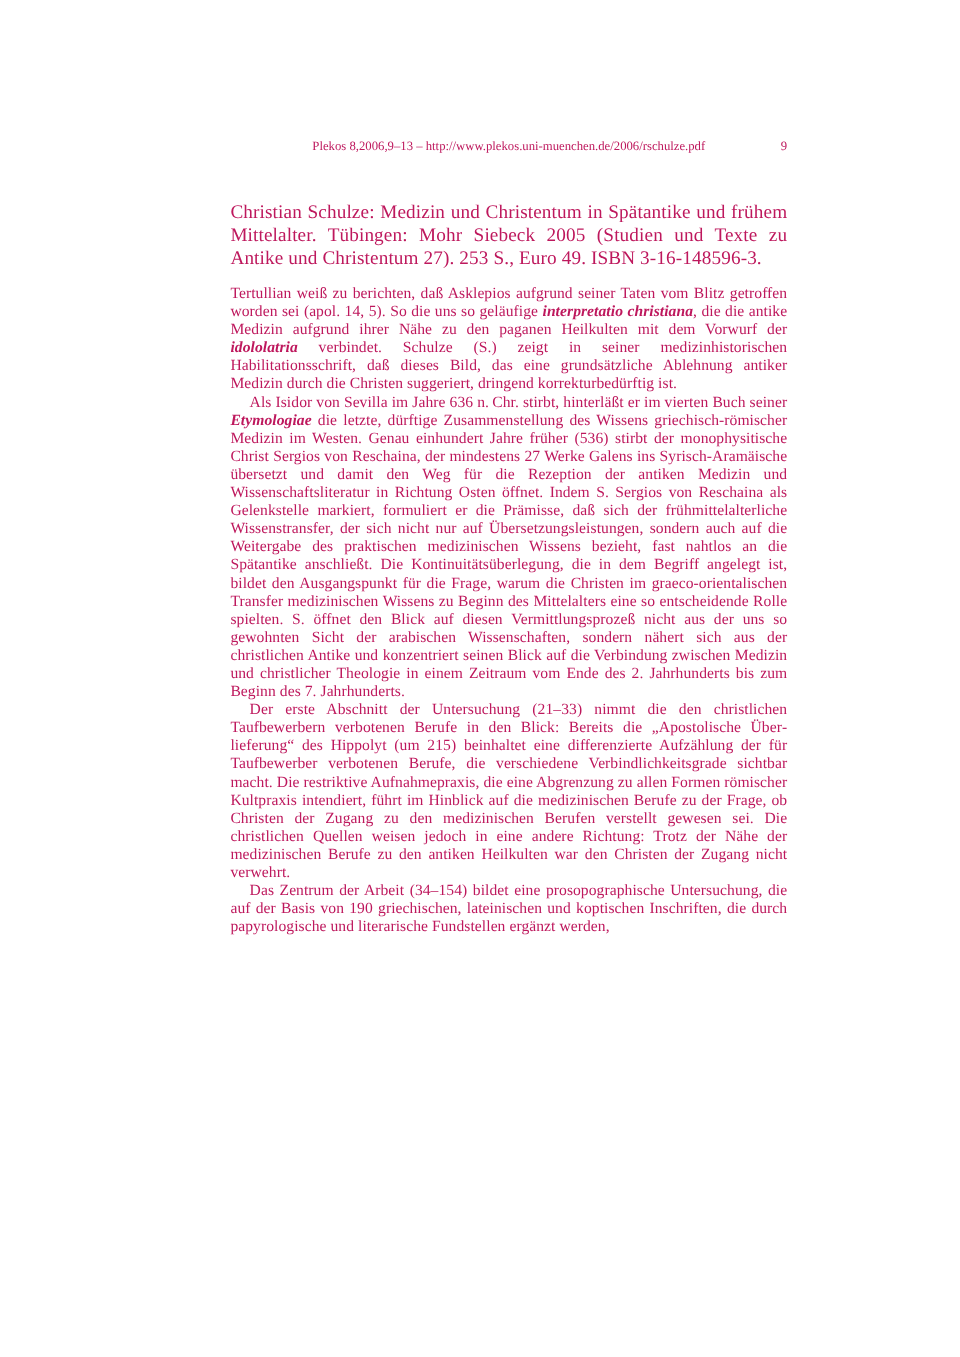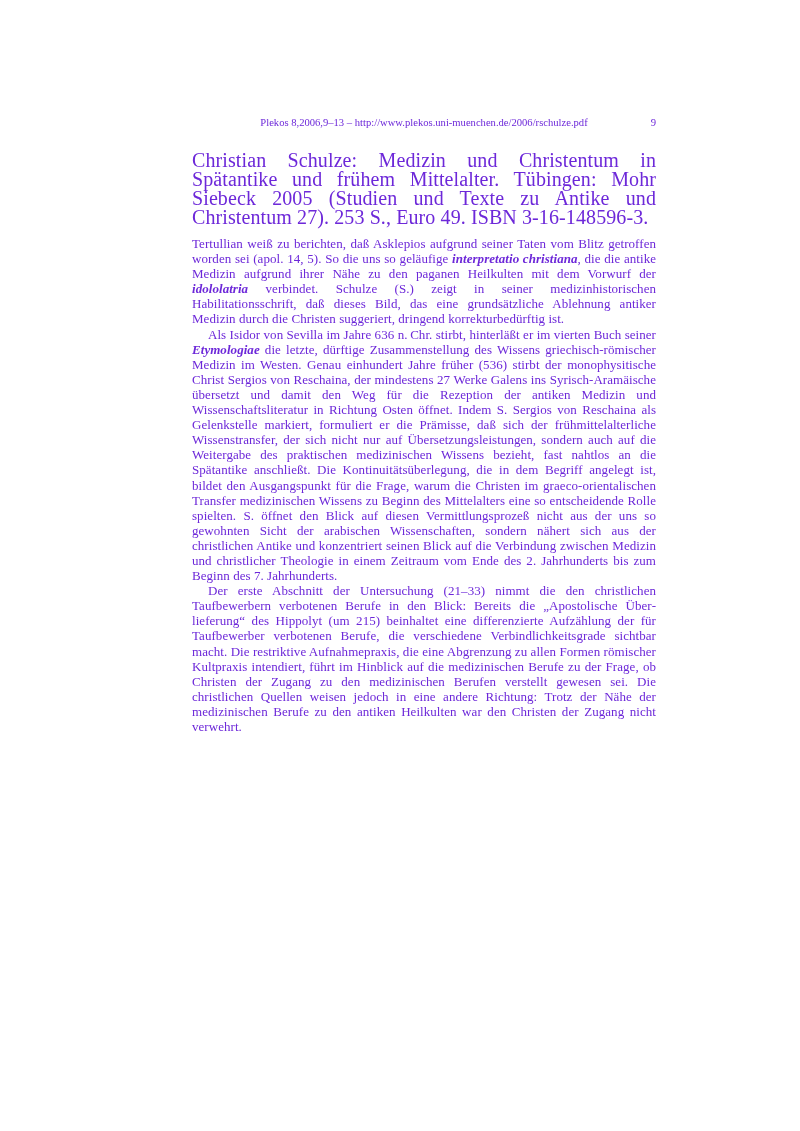--- a/index.html
+++ b/index.html
@@ -7,43 +7,43 @@
     padding: 0;
     background: #ffffff;
   }
   .page {
     position: relative;
     width: 800px;
     height: 1131px;
     background: #ffffff;
     overflow: hidden;
     font-family: "Liberation Serif", "DejaVu Serif", serif;
-    color: #6d28d9;
+    color: #be185d;
   }
   .running-header {
     position: absolute;
     top: 116px;
     left: 192px;
     width: 464px;
     font-size: 10.6px;
     line-height: 13px;
     text-align: center;
     white-space: nowrap;
   }
   .running-header .page-number {
     position: absolute;
     right: 0;
     top: 0;
   }
   .review-title {
     position: absolute;
-    top: 151px;
+    top: 168px;
     left: 192px;
     width: 464px;
-    font-size: 20px;
+    font-size: 16px;
     line-height: 19px;
     text-align: justify;
     letter-spacing: 0.1px;
   }
   .review-body {
     position: absolute;
     top: 236px;
     left: 192px;
     width: 464px;
     font-size: 13px;
@@ -72,15 +72,16 @@
     <span>Plekos 8,2006,9–13 – http://www.plekos.uni-muenchen.de/2006/rschulze.pdf</span>
     <span class="page-number">9</span>
   </div>
 
   <div class="review-title">Christian Schulze: Medizin und Christentum in Spätantike und frühem Mittelalter. Tübingen: Mohr Siebeck 2005 (Studien und Texte zu Antike und Christentum 27). 253 S., Euro 49. ISBN 3-16-148596-3.</div>
 
   <div class="review-body" id="review-body">
       <p class=""><span>Tertullian weiß zu berichten, daß Asklepios aufgrund seiner Taten vom Blitz ge­troffen worden sei (apol. 14, 5). So die uns so geläufige </span><i>interpretatio christiana</i><span>, die die antike Medizin aufgrund ihrer Nähe zu den paganen Heilkulten mit dem Vorwurf der </span><i>idololatria</i><span> verbindet. Schulze (S.) zeigt in seiner medizinhistori­schen Habilitationsschrift, daß dieses Bild, das eine grundsätzliche Ablehnung antiker Medizin durch die Christen suggeriert, dringend korrekturbedürftig ist.</span></p>
       <p class="indented"><span>Als Isidor von Sevilla im Jahre 636 n. Chr. stirbt, hinterläßt er im vierten Buch seiner </span><i>Etymologiae</i><span> die letzte, dürftige Zusammenstellung des Wissens griechisch-römischer Medizin im Westen. Genau einhundert Jahre früher (536) stirbt der monophysitische Christ Sergios von Reschaina, der mindestens 27 Werke Galens ins Syrisch-Aramäische übersetzt und damit den Weg für die Rezeption der antiken Medizin und Wissenschaftsliteratur in Richtung Osten öffnet. Indem S. Sergios von Reschaina als Gelenkstelle markiert, formuliert er die Prämisse, daß sich der frühmittelalterliche Wissenstransfer, der sich nicht nur auf Übersetzungsleistungen, sondern auch auf die Weitergabe des prakti­schen medizinischen Wissens bezieht, fast nahtlos an die Spätantike anschließt. Die Kontinuitätsüberlegung, die in dem Begriff angelegt ist, bildet den Aus­gangspunkt für die Frage, warum die Christen im graeco-orientalischen Transfer medizinischen Wissens zu Beginn des Mittelalters eine so entscheidende Rolle spielten. S. öffnet den Blick auf diesen Vermittlungsprozeß nicht aus der uns so gewohnten Sicht der arabischen Wissenschaften, sondern nähert sich aus der christlichen Antike und konzentriert seinen Blick auf die Verbindung zwischen Medizin und christlicher Theologie in einem Zeitraum vom Ende des 2. Jahr­hunderts bis zum Beginn des 7. Jahrhunderts.</span></p>
       <p class="indented"><span>Der erste Abschnitt der Untersuchung (21–33) nimmt die den christlichen Taufbewerbern verbotenen Berufe in den Blick: Bereits die „Apostolische Über­lieferung“ des Hippolyt (um 215) beinhaltet eine differenzierte Aufzählung der für Taufbewerber verbotenen Berufe, die verschiedene Verbindlichkeitsgrade sichtbar macht. Die restriktive Aufnahmepraxis, die eine Abgrenzung zu allen Formen römischer Kultpraxis intendiert, führt im Hinblick auf die medizini­schen Berufe zu der Frage, ob Christen der Zugang zu den medizinischen Beru­fen verstellt gewesen sei. Die christlichen Quellen weisen jedoch in eine andere Richtung: Trotz der Nähe der medizinischen Berufe zu den antiken Heilkulten war den Christen der Zugang nicht verwehrt.</span></p>
+      <p class="indented"><span>Das Zentrum der Arbeit (34–154) bildet eine prosopographische Untersu­chung, die auf der Basis von 190 griechischen, lateinischen und koptischen In­schriften, die durch papyrologische und literarische Fundstellen ergänzt werden,</span></p>
     </div>
 
 </div>
 
 </body></html>

